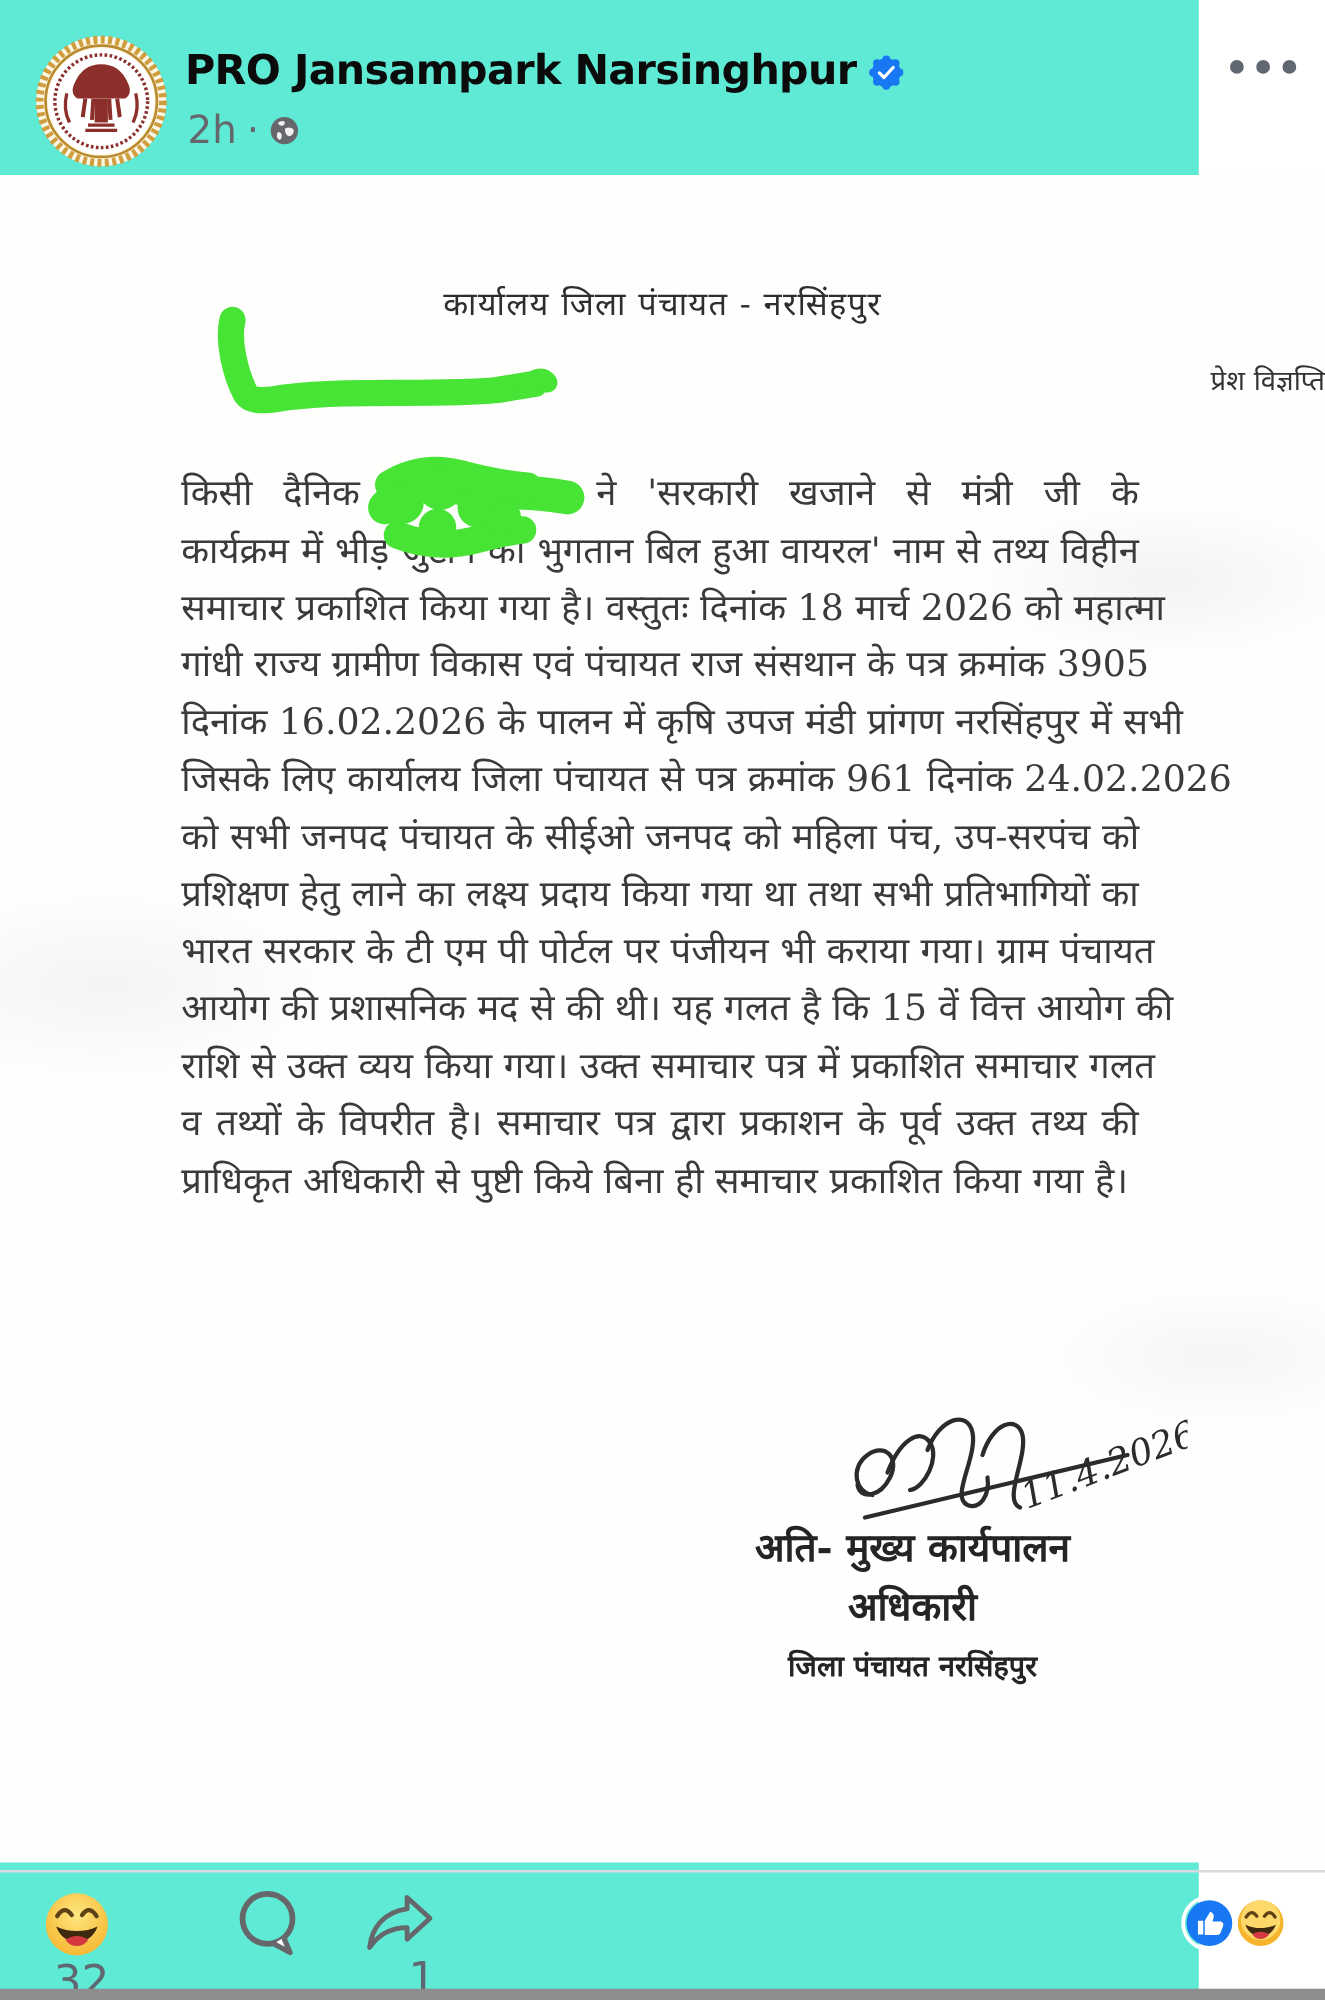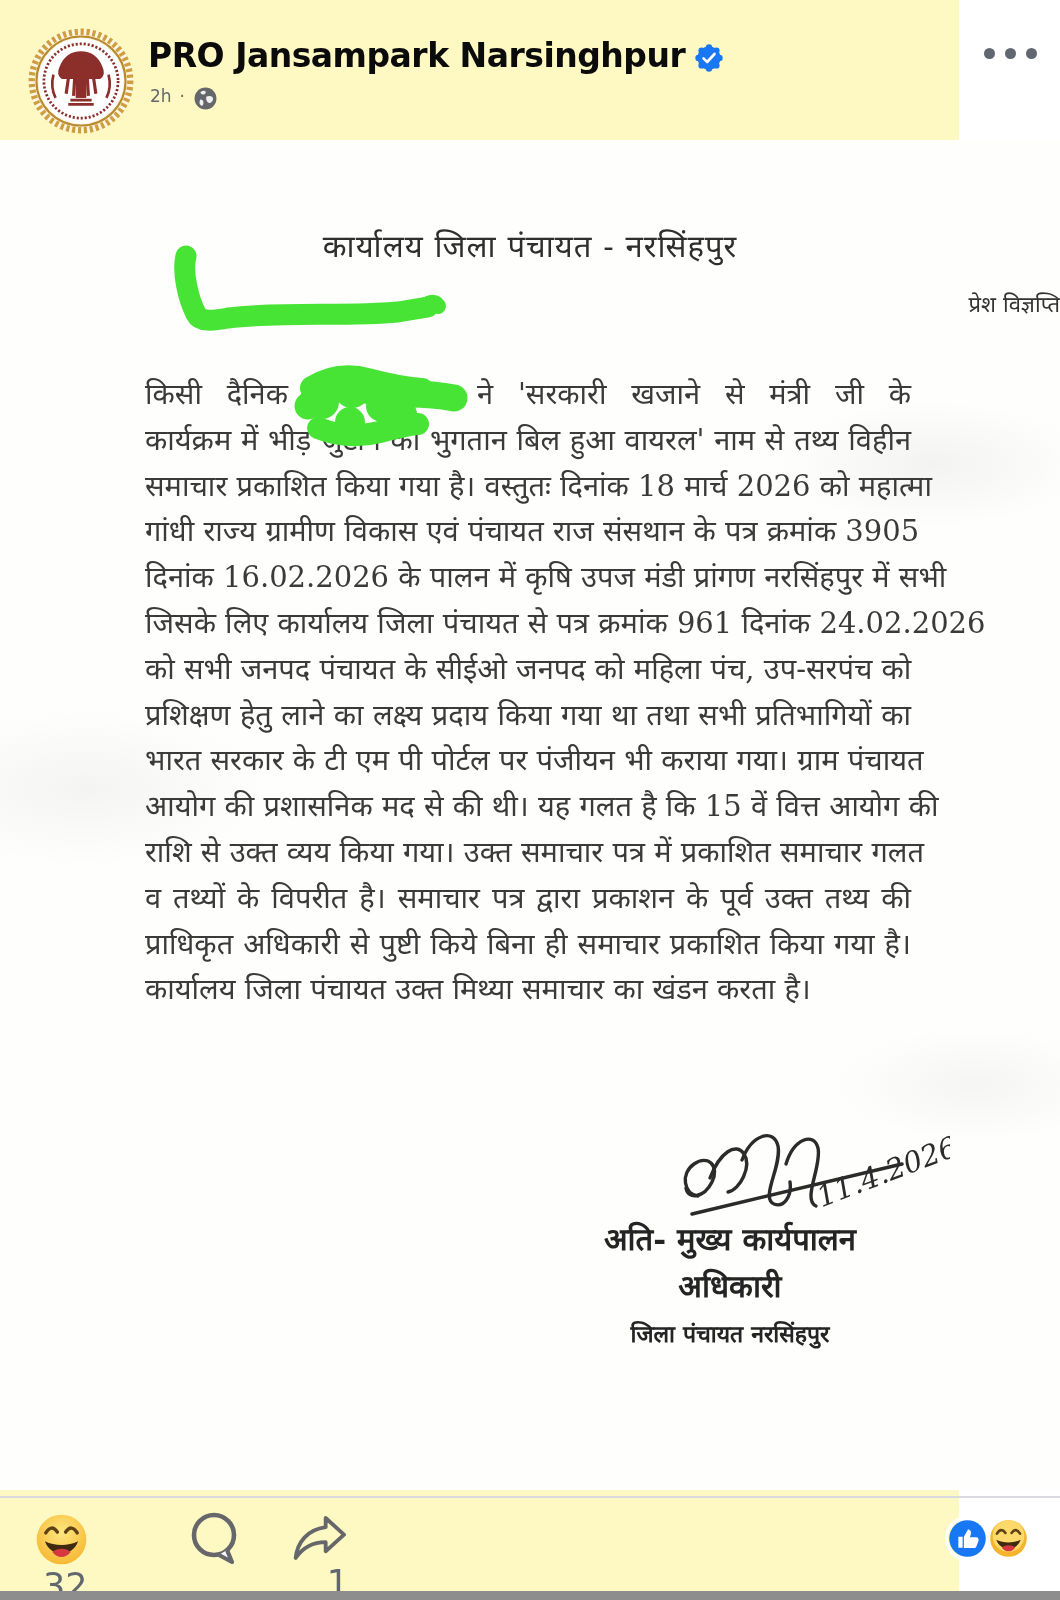--- a/index.html
+++ b/index.html
@@ -1,41 +1,41 @@
 <!DOCTYPE html>
 <html><head>
 <meta charset="utf-8">
 <style>
   * { margin:0; padding:0; box-sizing:border-box; }
   html,body { width:1060px; height:1600px; background:#fff; overflow:hidden;
               font-family:"DejaVu Sans", sans-serif; }
-  .post { position:relative; width:959px; height:1600px; background:#fef9c3; }
+  .post { position:relative; width:959px; height:1600px; background:#5eead4; }
 
   
   .avatar { position:absolute; left:28px; top:28px; width:106px; height:106px;
             border-radius:50%; overflow:hidden; }
   .author-row { position:absolute; left:148px; top:36px; display:flex; align-items:center; gap:10px; }
   .author-name { font-size:33px; font-weight:bold; color:#0b0b0b; letter-spacing:-0.5px; }
   .verified { width:28px; height:28px; margin-top:4px; }
-  .meta-row { position:absolute; left:150px; top:86px; display:flex; align-items:flex-start;
-              gap:8px; color:#65676b; font-size:17px; }
+  .meta-row { position:absolute; left:150px; top:86px; display:flex; align-items:center;
+              gap:8px; color:#65676b; font-size:31px; }
   .menu-dots { position:absolute; left:978px; top:42px; display:flex; gap:10px;
                padding:6px; cursor:pointer; }
   .menu-dots span { width:11px; height:11px; border-radius:50%; background:#606770; }
 
   
   .doc { position:absolute; left:0; top:140px; width:1060px; height:1350px;
          background:
            radial-gradient(220px 90px at 88% 24%, #f3f3f1 0%, rgba(255,255,255,0) 70%),
            radial-gradient(260px 110px at 8% 48%, #f4f4f2 0%, rgba(255,255,255,0) 70%),
            radial-gradient(200px 80px at 92% 70%, #f5f5f3 0%, rgba(255,255,255,0) 70%),
            #fefefd;
          font-family:"DejaVu Serif", serif; }
   .doc-title { position:absolute; left:0; top:84px; width:1060px; text-align:center;
-               font-size:31px; color:#2e2e2e; letter-spacing:1px; }
+               font-size:26px; color:#2e2e2e; letter-spacing:1px; }
   .doc-subtitle { position:absolute; left:0; top:148px; width:1060px; text-align:right;
                   font-size:22px; color:#333; }
   .doc-body { position:absolute; left:145px; top:232px; width:766px; color:#3a3a3a;
               font-size:29px; }
   .doc-line { height:45.8px; line-height:45.8px; white-space:nowrap;
               text-align:justify; text-align-last:justify; overflow:visible; }
   .doc-line:last-child { text-align-last:left; }
 
   .sig-svg { position:absolute; left:640px; top:968px; }
   .sig-text { position:absolute; left:560px; top:1076px; width:340px; text-align:center;
@@ -121,21 +121,20 @@
         <div class="doc-line">गांधी राज्य ग्रामीण विकास एवं पंचायत राज संसथान के पत्र क्रमांक 3905</div>
         <div class="doc-line">दिनांक 16.02.2026 के पालन में कृषि उपज मंडी प्रांगण नरसिंहपुर में सभी</div>
         <div class="doc-line">जिसके लिए कार्यालय जिला पंचायत से पत्र क्रमांक 961 दिनांक 24.02.2026</div>
         <div class="doc-line">को सभी जनपद पंचायत के सीईओ जनपद को महिला पंच, उप-सरपंच को</div>
         <div class="doc-line">प्रशिक्षण हेतु लाने का लक्ष्य प्रदाय किया गया था तथा सभी प्रतिभागियों का</div>
         <div class="doc-line">भारत सरकार के टी एम पी पोर्टल पर पंजीयन भी कराया गया। ग्राम पंचायत</div>
         <div class="doc-line">आयोग की प्रशासनिक मद से की थी। यह गलत है कि 15 वें वित्त आयोग की</div>
         <div class="doc-line">राशि से उक्त व्यय किया गया। उक्त समाचार पत्र में प्रकाशित समाचार गलत</div>
         <div class="doc-line">व तथ्यों के विपरीत है। समाचार पत्र द्वारा प्रकाशन के पूर्व उक्त तथ्य की</div>
         <div class="doc-line">प्राधिकृत अधिकारी से पुष्टी किये बिना ही समाचार प्रकाशित किया गया है।</div>
-        <div class="doc-line">कार्यालय जिला पंचायत उक्त मिथ्या समाचार का खंडन करता है।</div>
       </div>
 
     <svg class="sig-svg" width="310" height="120" viewBox="0 0 310 120">
       <g fill="none" stroke="#2b2b2b" stroke-width="3.4" stroke-linecap="round">
         <path d="M58 88 C44 86 40 66 54 56 C68 46 80 58 72 74 C64 90 48 92 46 80"></path>
         <path d="M70 70 C80 44 96 34 104 46 C112 58 100 82 88 84"></path>
         <path d="M102 52 C112 26 134 20 138 38 C142 58 120 90 134 96 C144 100 152 88 150 74"></path>
         <path d="M146 56 C154 30 174 24 178 40 C182 58 162 92 176 98"></path>
         <path d="M52 106 L262 56"></path>
       </g>

